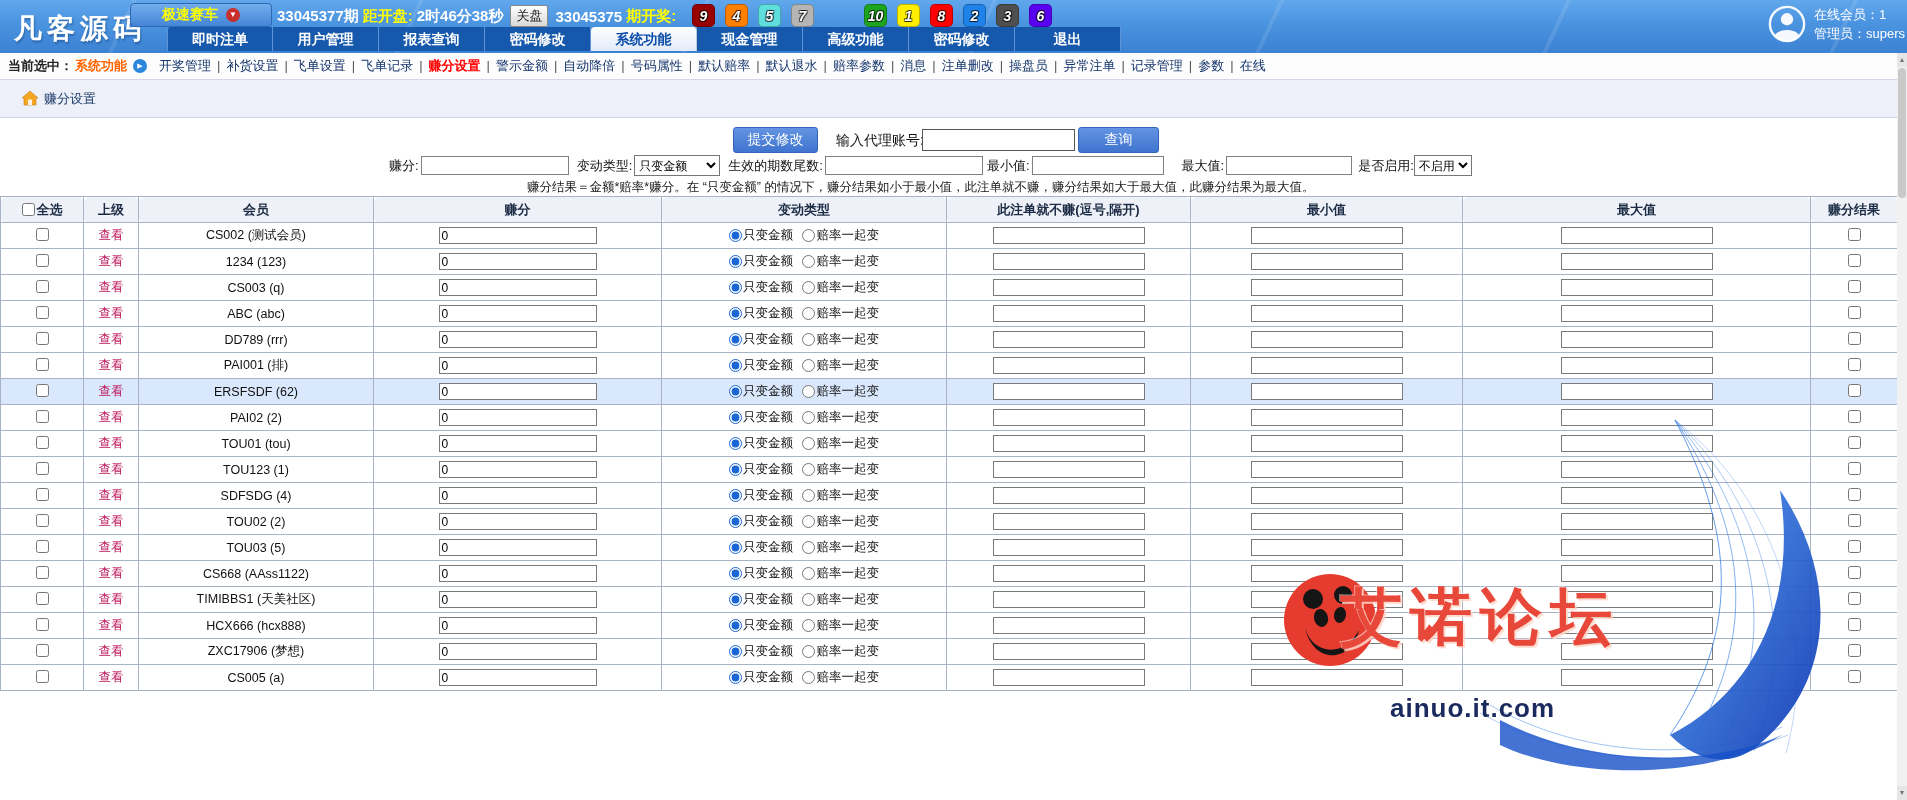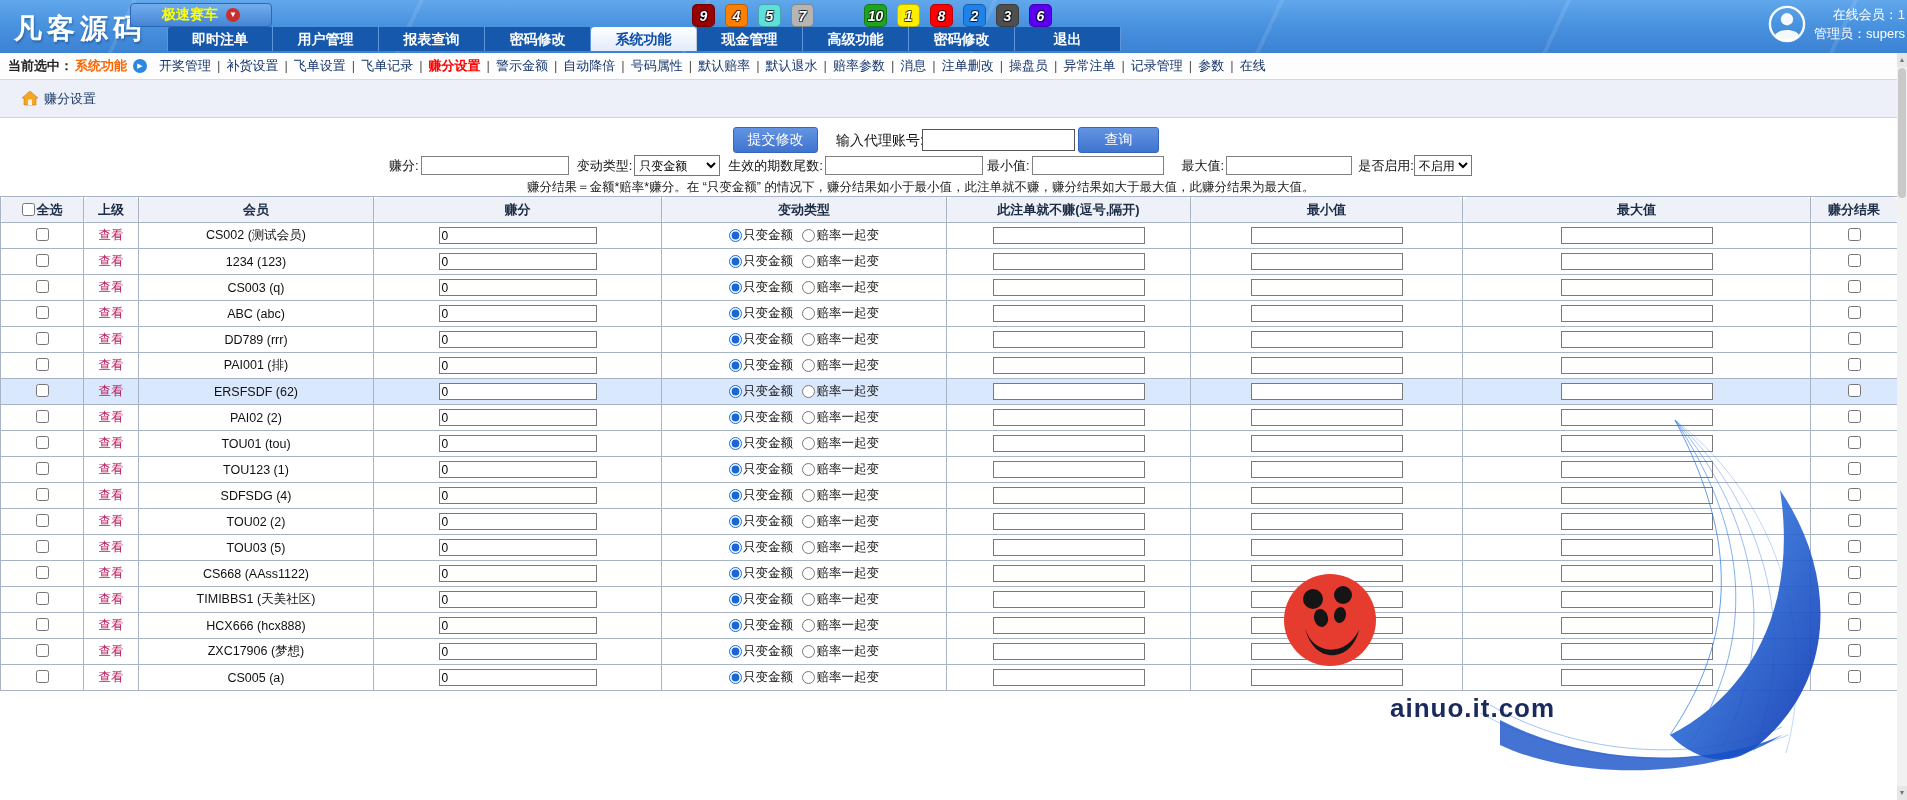--- a/index.html
+++ b/index.html
@@ -31,21 +31,21 @@
     padding:1px 5px; margin:0 3px; cursor:pointer; }
   .balls { position:absolute; left:692px; top:4px; display:flex; gap:10px; }
   .ball { width:23px; height:23px; border-radius:5px; display:flex; align-items:center;
     justify-content:center; color:#fff; font-size:14px; font-weight:bold;
     font-style:italic; border:1px solid rgba(0,0,0,.25);
     text-shadow:-1px -1px 0 rgba(0,0,0,.6), 1px -1px 0 rgba(0,0,0,.6),
       -1px 1px 0 rgba(0,0,0,.6), 1px 1px 0 rgba(0,0,0,.6); }
   .user-box { position:absolute; left:1768px; top:5px; display:flex; gap:8px;
     align-items:center; color:#fff; font-size:13px; }
   .avatar { width:38px; height:38px; }
-  .user-lines div { line-height:19px; white-space:nowrap;text-align:right; }
+  .user-lines div { line-height:19px; white-space:nowrap; }
 
   
   .tabs { position:absolute; left:167px; top:27px; display:flex; height:24px; }
   .tab { width:106px; height:24px; line-height:24px; text-align:center; color:#fff;
     font-size:14px; font-weight:bold; background:#1558ac; cursor:pointer;
     border-right:1px solid #5e95d8; }
   .tab:first-child { border-left:1px solid #5e95d8; border-radius:3px 0 0 0; }
   .tab.active { background:linear-gradient(180deg,#ffffff,#e2ebf9); color:#0d4ea8;
     border-radius:4px 4px 0 0; border-right:1px solid #bcd; }
 
@@ -134,20 +134,28 @@
 
 <div class="topbar">
   <div class="streaks"></div>
   <div class="logo">凡客源码</div>
 
   <div class="lottery-btn">
     <span class="txt">极速赛车</span>
     <span class="dd">▼</span>
   </div>
 
+  <div class="period-info">
+    <span>33045377期</span>
+    <span class="yellow">距开盘:</span>
+    <span>2时46分38秒</span>
+    <button class="close-btn">关盘</button>
+    <span>33045375</span>
+    <span class="yellow">期开奖:</span>
+  </div>
 
   <div class="balls">
       <div class="ball" style="background: rgb(153, 0, 0);">9</div>
       <div class="ball" style="background: rgb(255, 127, 0);">4</div>
       <div class="ball" style="background: rgb(95, 222, 222);">5</div>
       <div class="ball" style="background: rgb(181, 181, 181);">7</div>
       <div class="ball" style="background: rgb(30, 165, 30); margin-left: 40px;">10</div>
       <div class="ball" style="background: rgb(255, 238, 0);">1</div>
       <div class="ball" style="background: rgb(255, 0, 0);">8</div>
       <div class="ball" style="background: rgb(30, 130, 232);">2</div>
@@ -631,20 +639,21 @@
     <path d="M70,315 C160,362 280,362 352,330 C290,372 150,378 70,340 Z" fill="#1550c8" opacity=".8"></path>
   </svg>
   <svg class="wm-panda" width="100" height="100" viewBox="0 0 100 100">
     <circle cx="50" cy="50" r="46" fill="#e63c2f"></circle>
     <circle cx="33" cy="29" r="10" fill="#151515"></circle>
     <circle cx="63" cy="25" r="9" fill="#151515"></circle>
     <ellipse cx="41" cy="48" rx="7" ry="9" fill="#151515" transform="rotate(-15 41 48)"></ellipse>
     <ellipse cx="60" cy="45" rx="6" ry="8" fill="#151515" transform="rotate(10 60 45)"></ellipse>
     <path d="M25,58 C33,86 66,87 79,60 C72,92 34,96 25,58 Z" fill="#151515"></path>
   </svg>
+  <div class="wm-title">艾诺论坛</div>
   <div class="wm-url">ainuo.it.com</div>
 </div>
 
 <div class="scrollbar">
   <div class="arr">▲</div>
   <div class="thumb"></div>
   <div class="arr bottom">▼</div>
 </div>
 
 </body></html>

